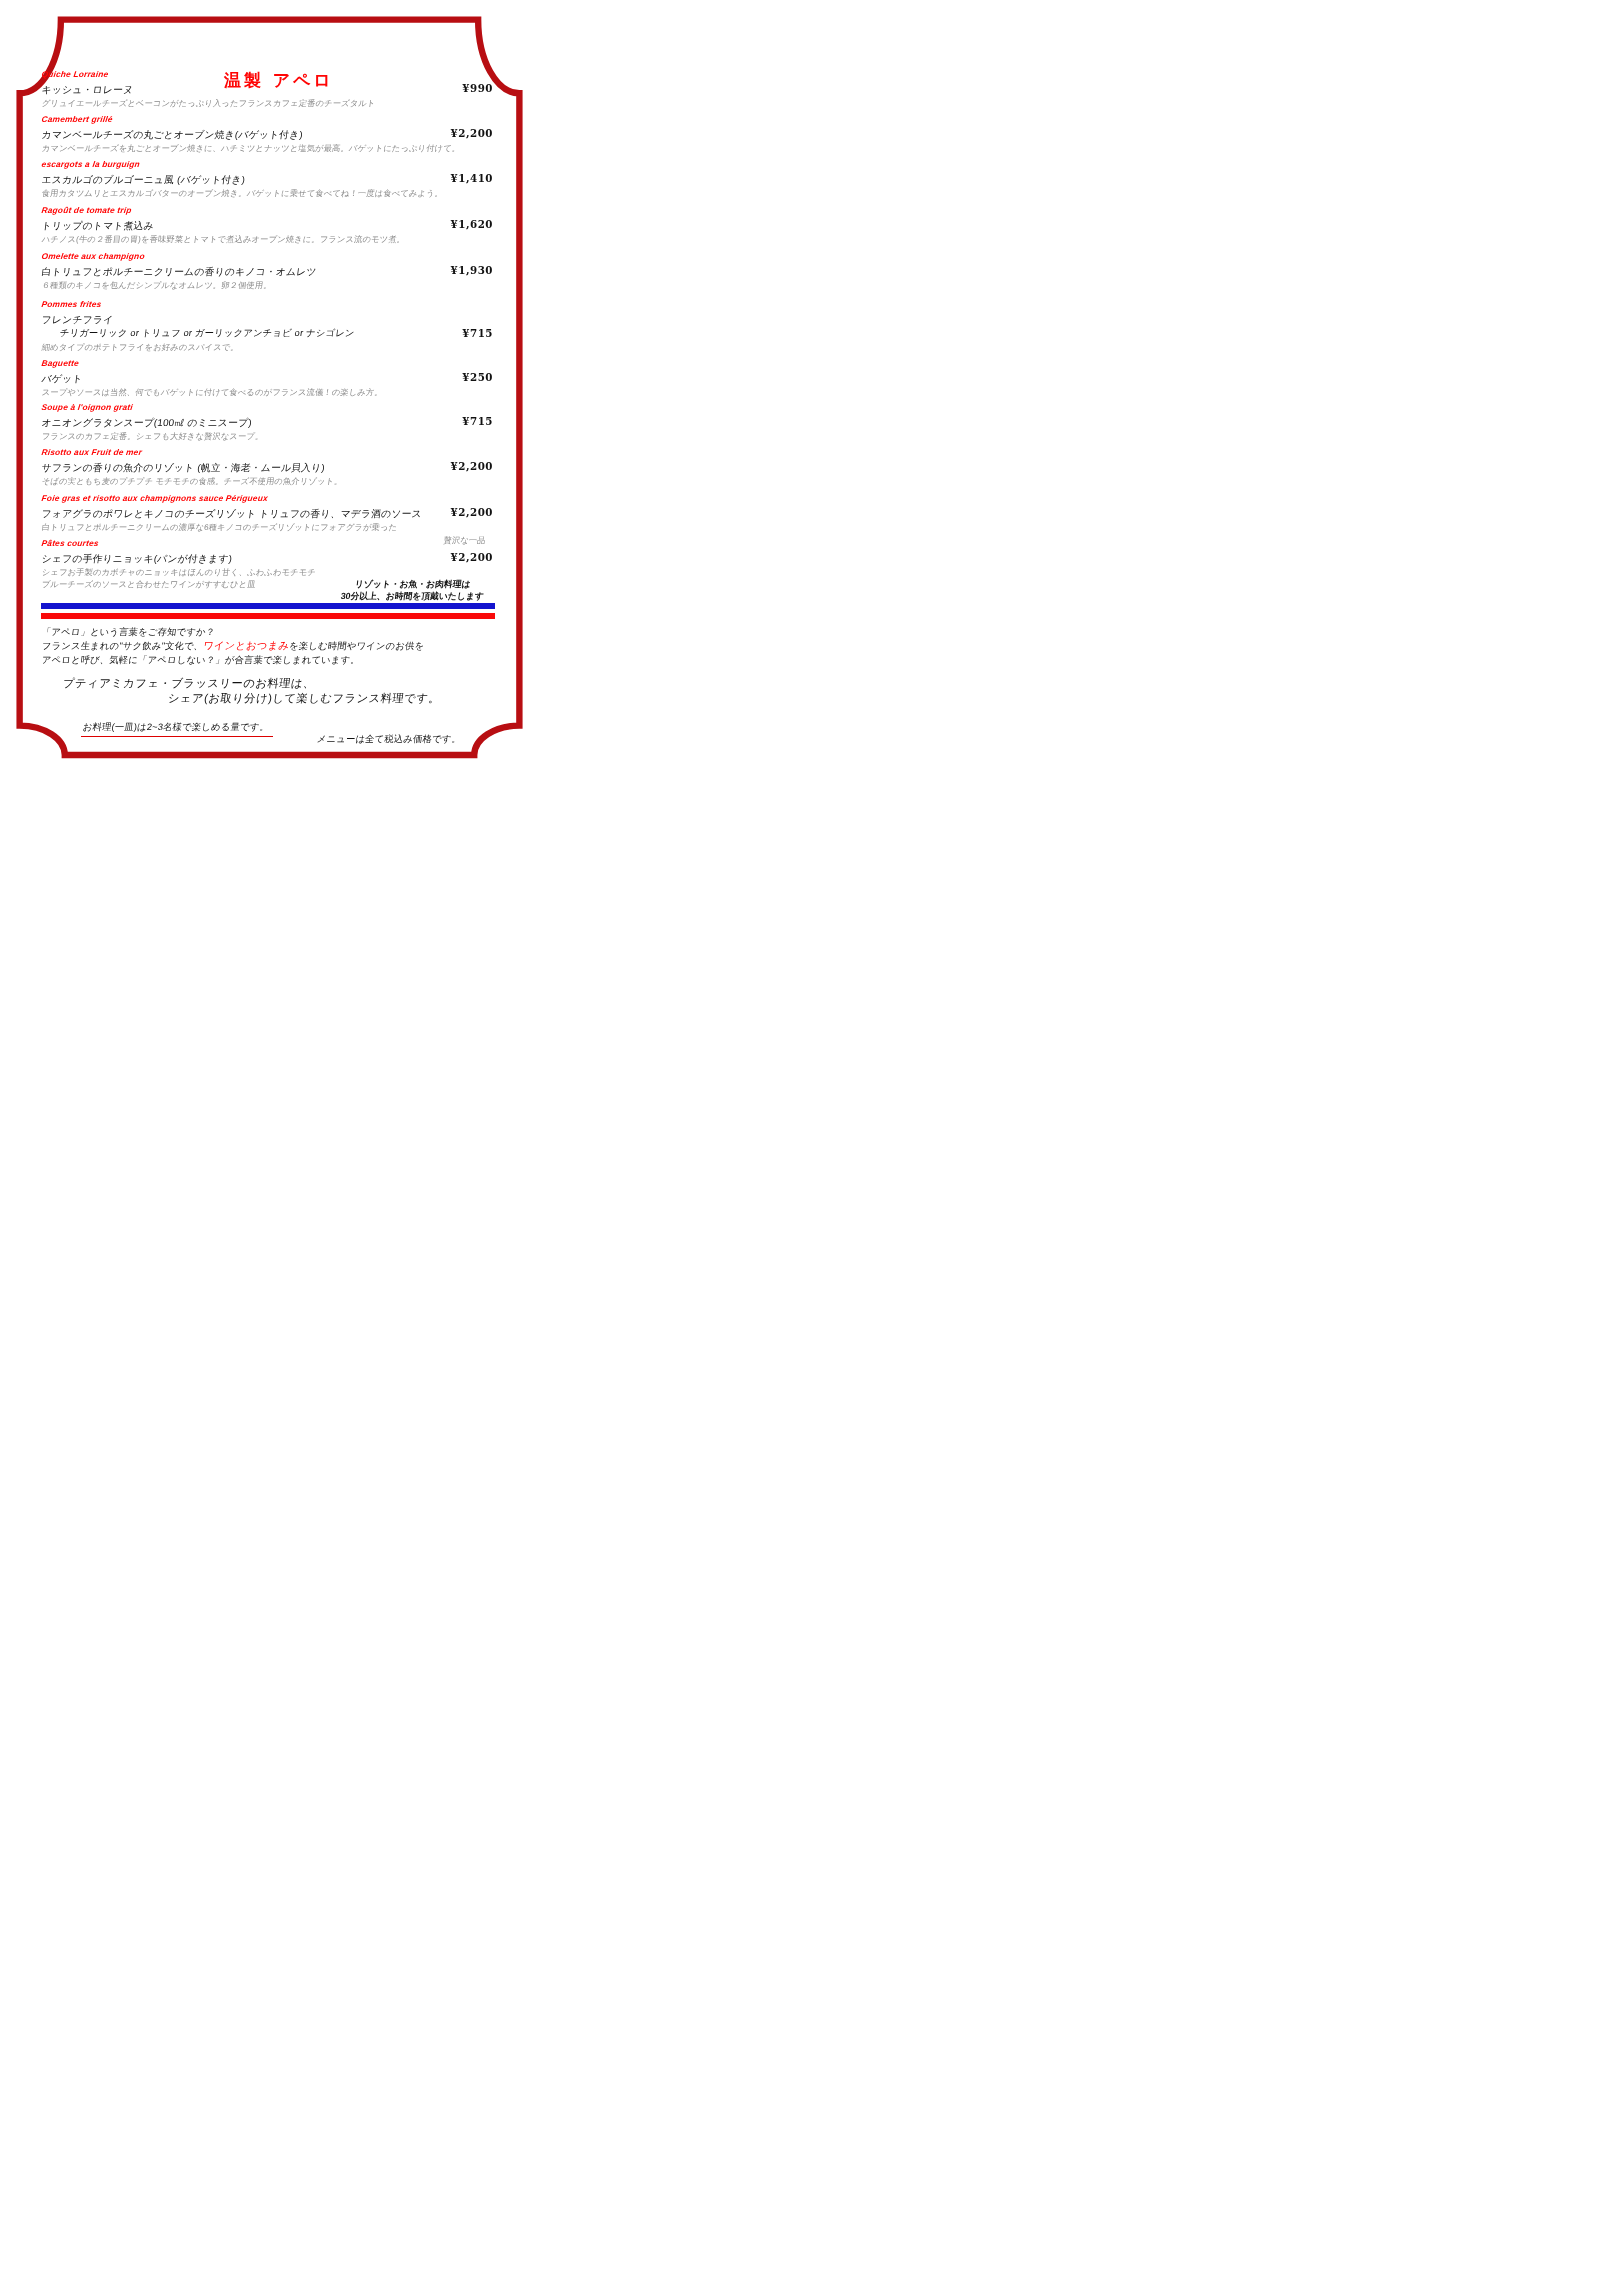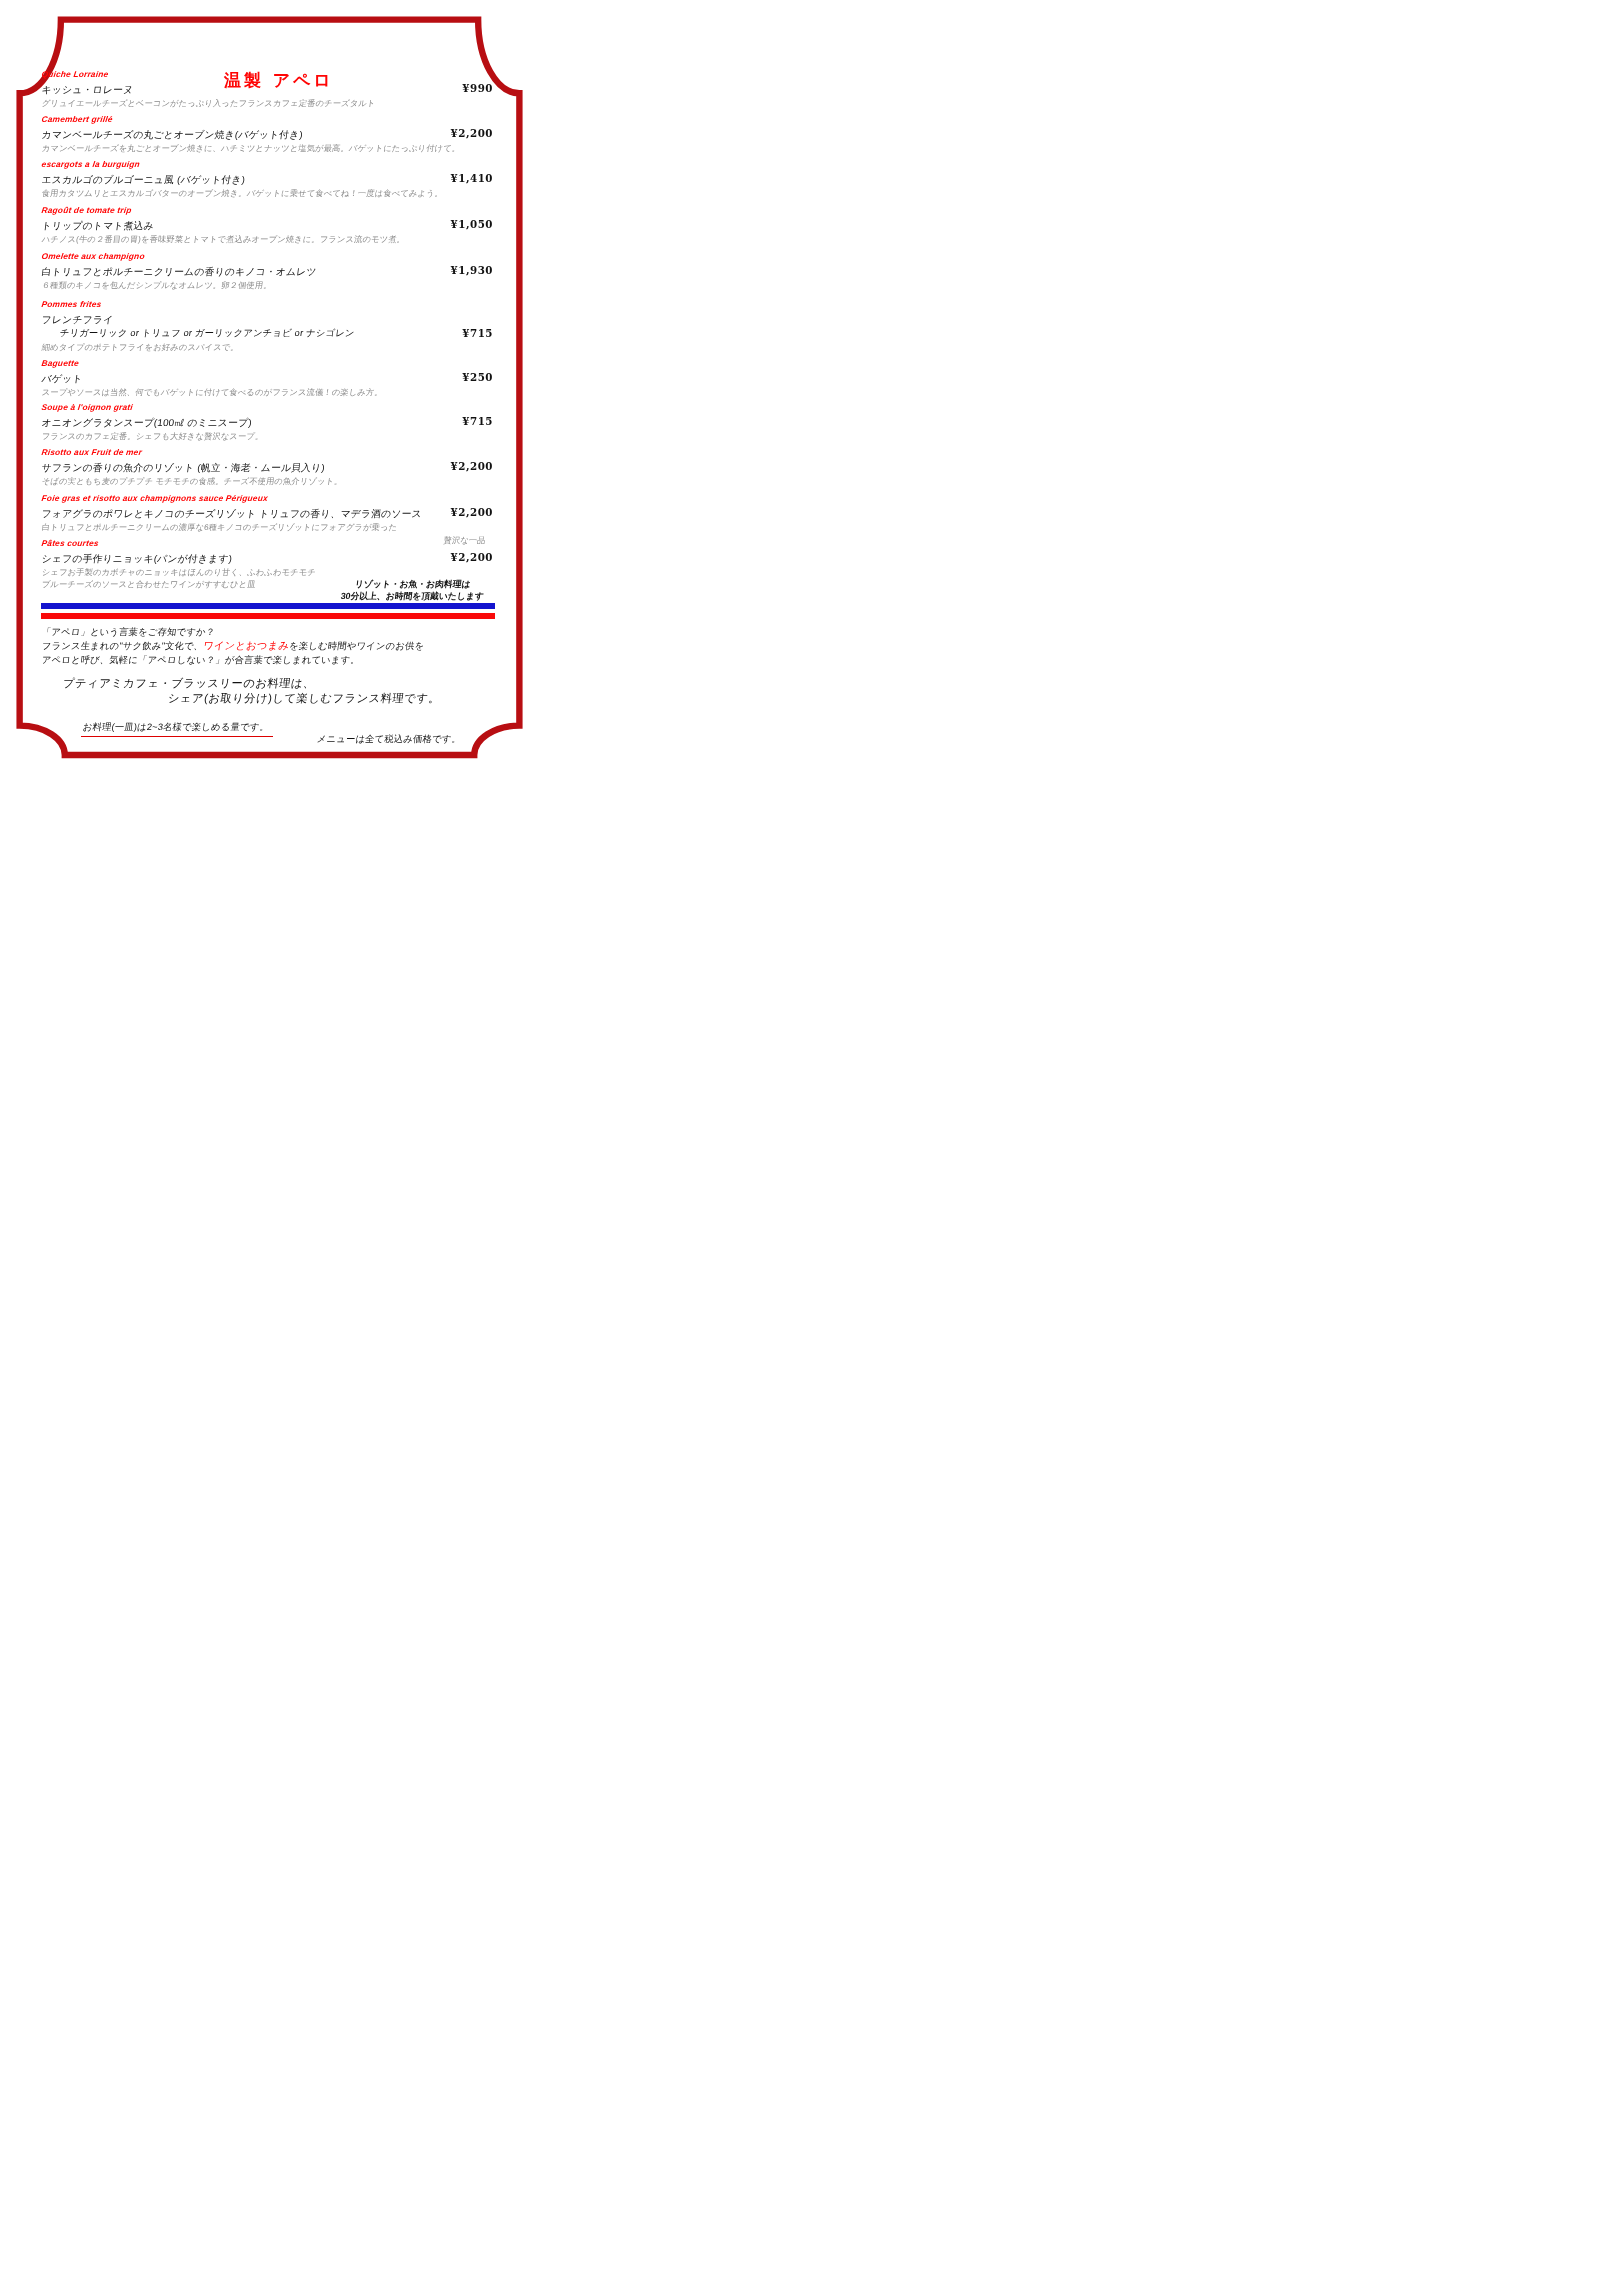--- a/index.html
+++ b/index.html
@@ -78,21 +78,21 @@
     <div class="fr-head"><span class="sl">escargots a la burguign</span></div>
     <div class="jp-name"><span class="sl">エスカルゴのブルゴーニュ風 (バゲット付き)</span></div>
     <div class="desc"><span class="sl">食用カタツムリとエスカルゴバターのオーブン焼き。バゲットに乗せて食べてね！一度は食べてみよう。</span></div>
     <div class="price">¥1,410</div>
   </div>
 
   <div class="item" style="top:205px">
     <div class="fr-head"><span class="sl">Ragoût de tomate trip</span></div>
     <div class="jp-name"><span class="sl">トリップのトマト煮込み</span></div>
     <div class="desc"><span class="sl">ハチノス(牛の２番目の胃)を香味野菜とトマトで煮込みオーブン焼きに。フランス流のモツ煮。</span></div>
-    <div class="price">¥1,050</div>
+    <div class="price">¥1,620</div>
   </div>
 
   <div class="item" style="top:251px">
     <div class="fr-head"><span class="sl">Omelette aux champigno</span></div>
     <div class="jp-name"><span class="sl">白トリュフとポルチーニクリームの香りのキノコ・オムレツ</span></div>
     <div class="desc"><span class="sl">６種類のキノコを包んだシンプルなオムレツ。卵２個使用。</span></div>
     <div class="price">¥1,930</div>
   </div>
 
   <div class="item" style="top:299px">

